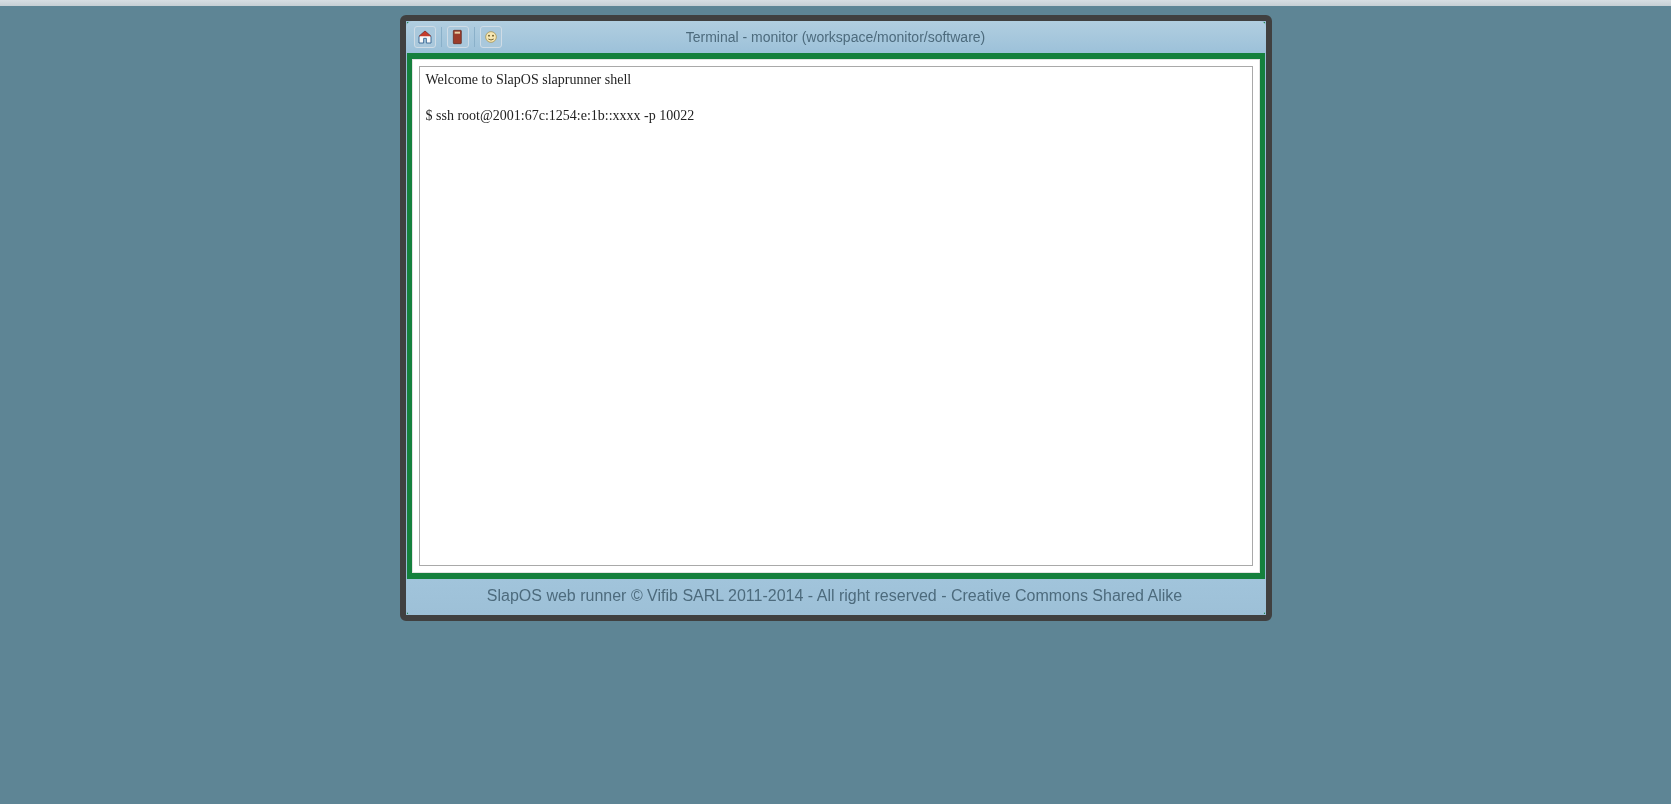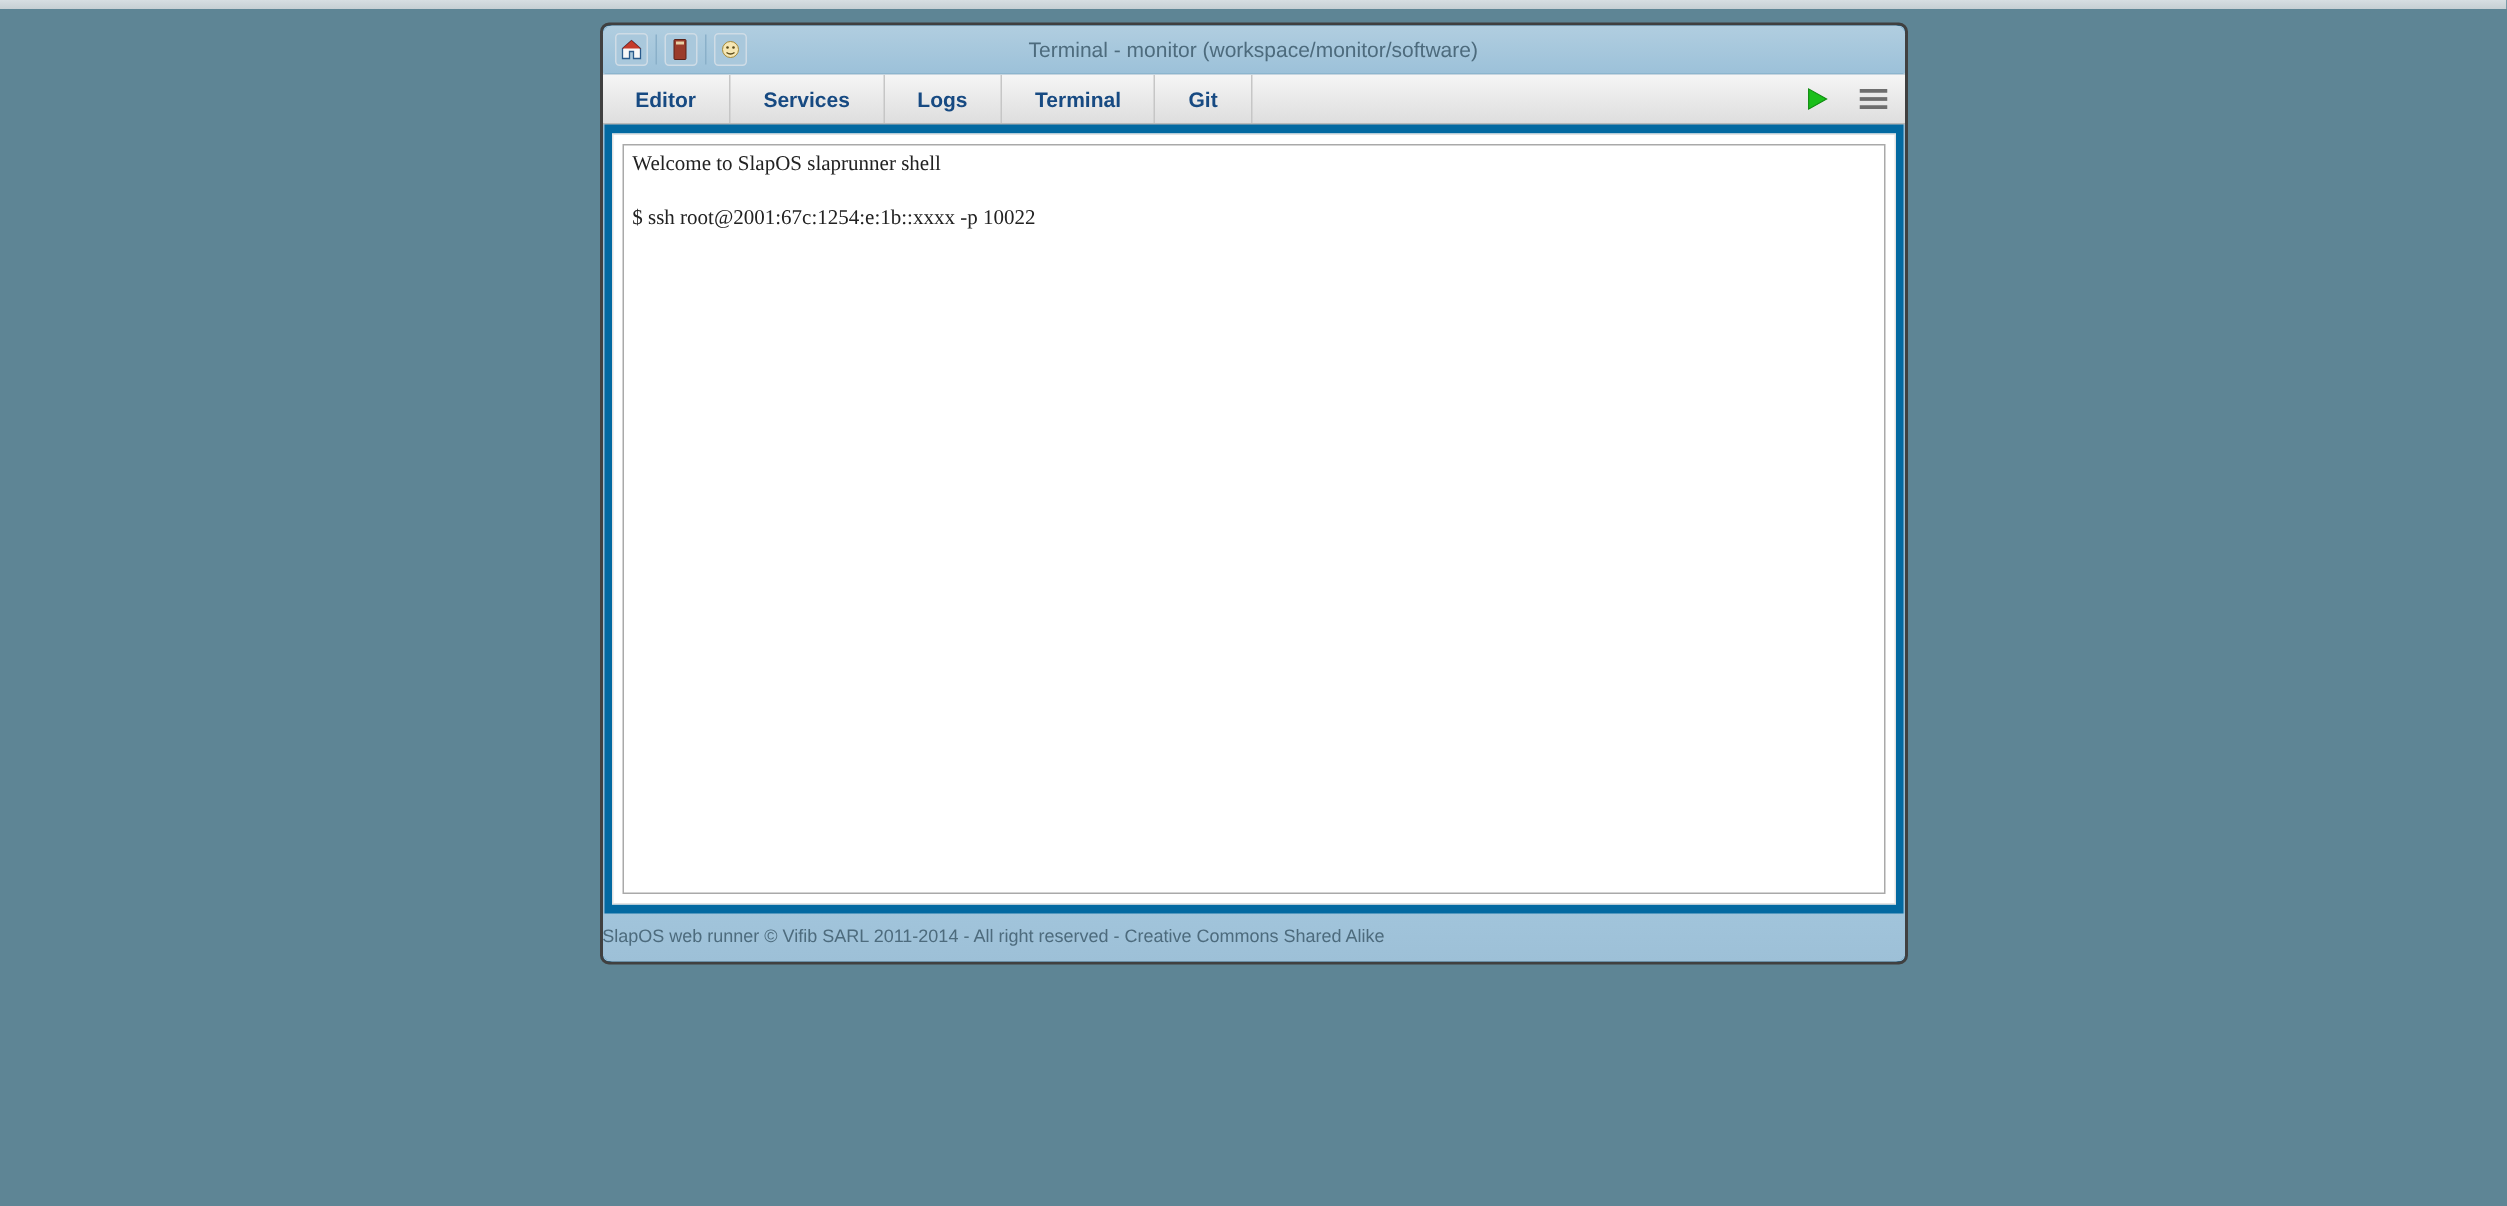--- a/index.html
+++ b/index.html
@@ -15,22 +15,22 @@
       width: 100%;
       height: 6px;
       background: linear-gradient(#d7dee2, #c6cfd4);
     }
     .window {
       position: absolute;
       top: 15px;
       left: 50%;
       transform: translateX(-50%);
       width: 872px;
-      background: #0369a1;
-      border: 2px solid #404040;
+      background: #15803d;
+      border: 6px solid #404040;
       border-radius: 6px;
       box-shadow: 0 0 0 1px #98bdd5 inset;
     }
     .titlebar {
       height: 32px;
       display: flex;
       align-items: center;
       padding: 0 8px;
       background: linear-gradient(#b1cee0, #9cc1d9);
       border-radius: 6px 6px 0 0;
@@ -116,23 +116,24 @@
       padding: 4px 6px;
       font-family: Liberation Serif, serif;
       font-size: 14px;
       line-height: 1.3;
       color: #222;
       background: #fff;
       white-space: pre;
       overflow: auto;
     }
     .footer {
+      text-align: center;
       padding: 8px 2px 10px 0;
       color: #4d6b7d;
-      font-size: 12px;
+      font-size: 16px;
       background: linear-gradient(#a1c4db, #9dc0d7);
       border-radius: 0 0 6px 6px;
     }
   </style>
 </head>
 <body>
 
 <div class="topbar"></div>
 
 <div class="window">
@@ -158,41 +159,20 @@
           <circle cx="12" cy="12" r="8" fill="#f6e7b4" stroke="#a58a3a" stroke-width="1"></circle>
           <circle cx="9" cy="10" r="1.3" fill="#5a4a1a"></circle>
           <circle cx="15" cy="10" r="1.3" fill="#5a4a1a"></circle>
           <path d="M8 15 Q12 18 16 15" fill="none" stroke="#5a4a1a" stroke-width="1.3"></path>
         </svg>
       </div>
     </div>
     <div class="title-text">Terminal - monitor (workspace/monitor/software)</div>
   </div>
 
-  <div class="tabbar">
-    <div class="tab">Editor</div>
-    <div class="tab">Services</div>
-    <div class="tab">Logs</div>
-    <div class="tab">Terminal</div>
-    <div class="tab">Git</div>
-    <div class="right-controls">
-      <div class="play-btn">
-        <svg width="18" height="18" viewBox="0 0 24 24">
-          <path d="M5 3 L21 12 L5 21 Z" fill="#1abf1a" stroke="#0e8a0e" stroke-width="1"></path>
-        </svg>
-      </div>
-      <div class="menu-btn">
-        <svg width="20" height="16" viewBox="0 0 24 18">
-          <rect x="1" y="1" width="22" height="3" fill="#6e6e6e"></rect>
-          <rect x="1" y="7.5" width="22" height="3" fill="#6e6e6e"></rect>
-          <rect x="1" y="14" width="22" height="3" fill="#6e6e6e"></rect>
-        </svg>
-      </div>
-    </div>
-  </div>
 
   <div class="content">
     <div class="terminal"><span>Welcome to SlapOS slaprunner shell</span>
 <span></span>
 <span>$ ssh root@2001:67c:1254:e:1b::xxxx -p 10022</span></div>
   </div>
 
   <div class="footer">SlapOS web runner © Vifib SARL 2011-2014 - All right reserved - Creative Commons Shared Alike</div>
 
 </div>

